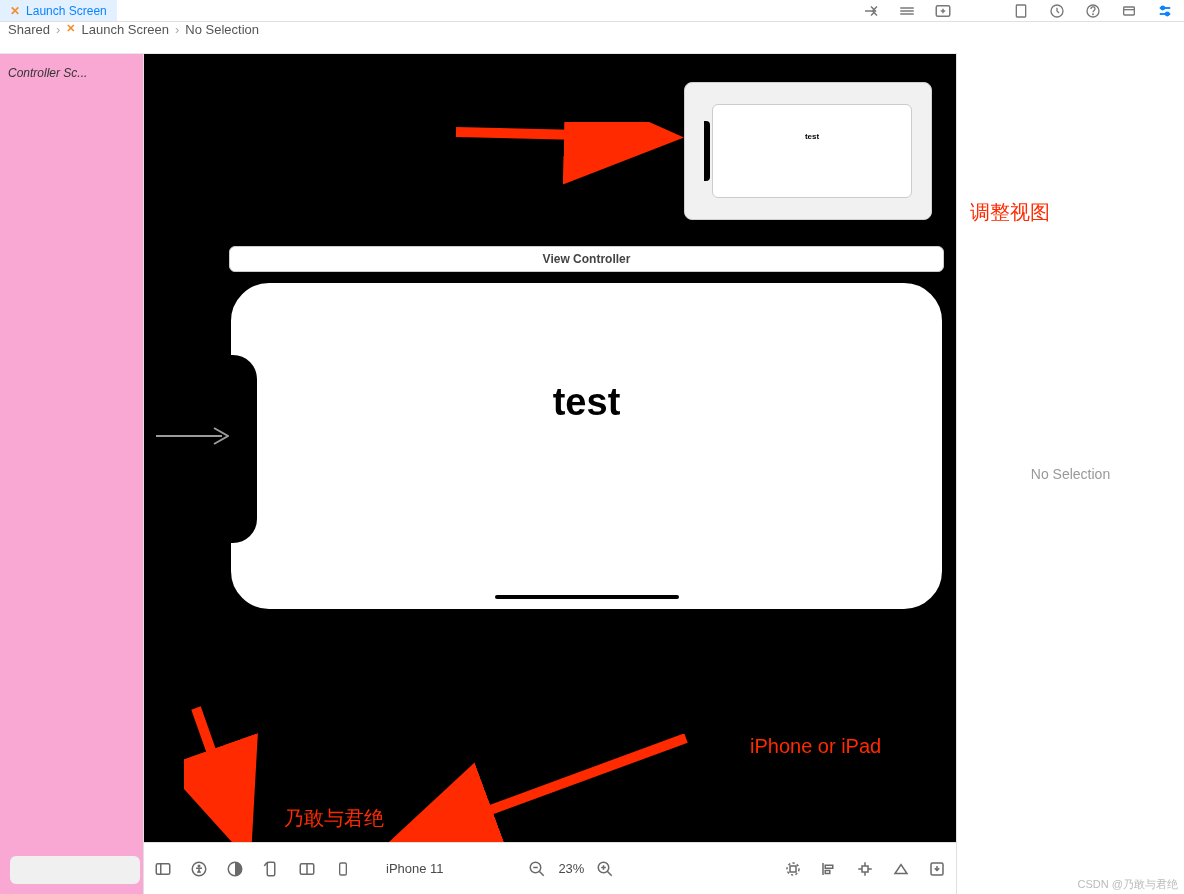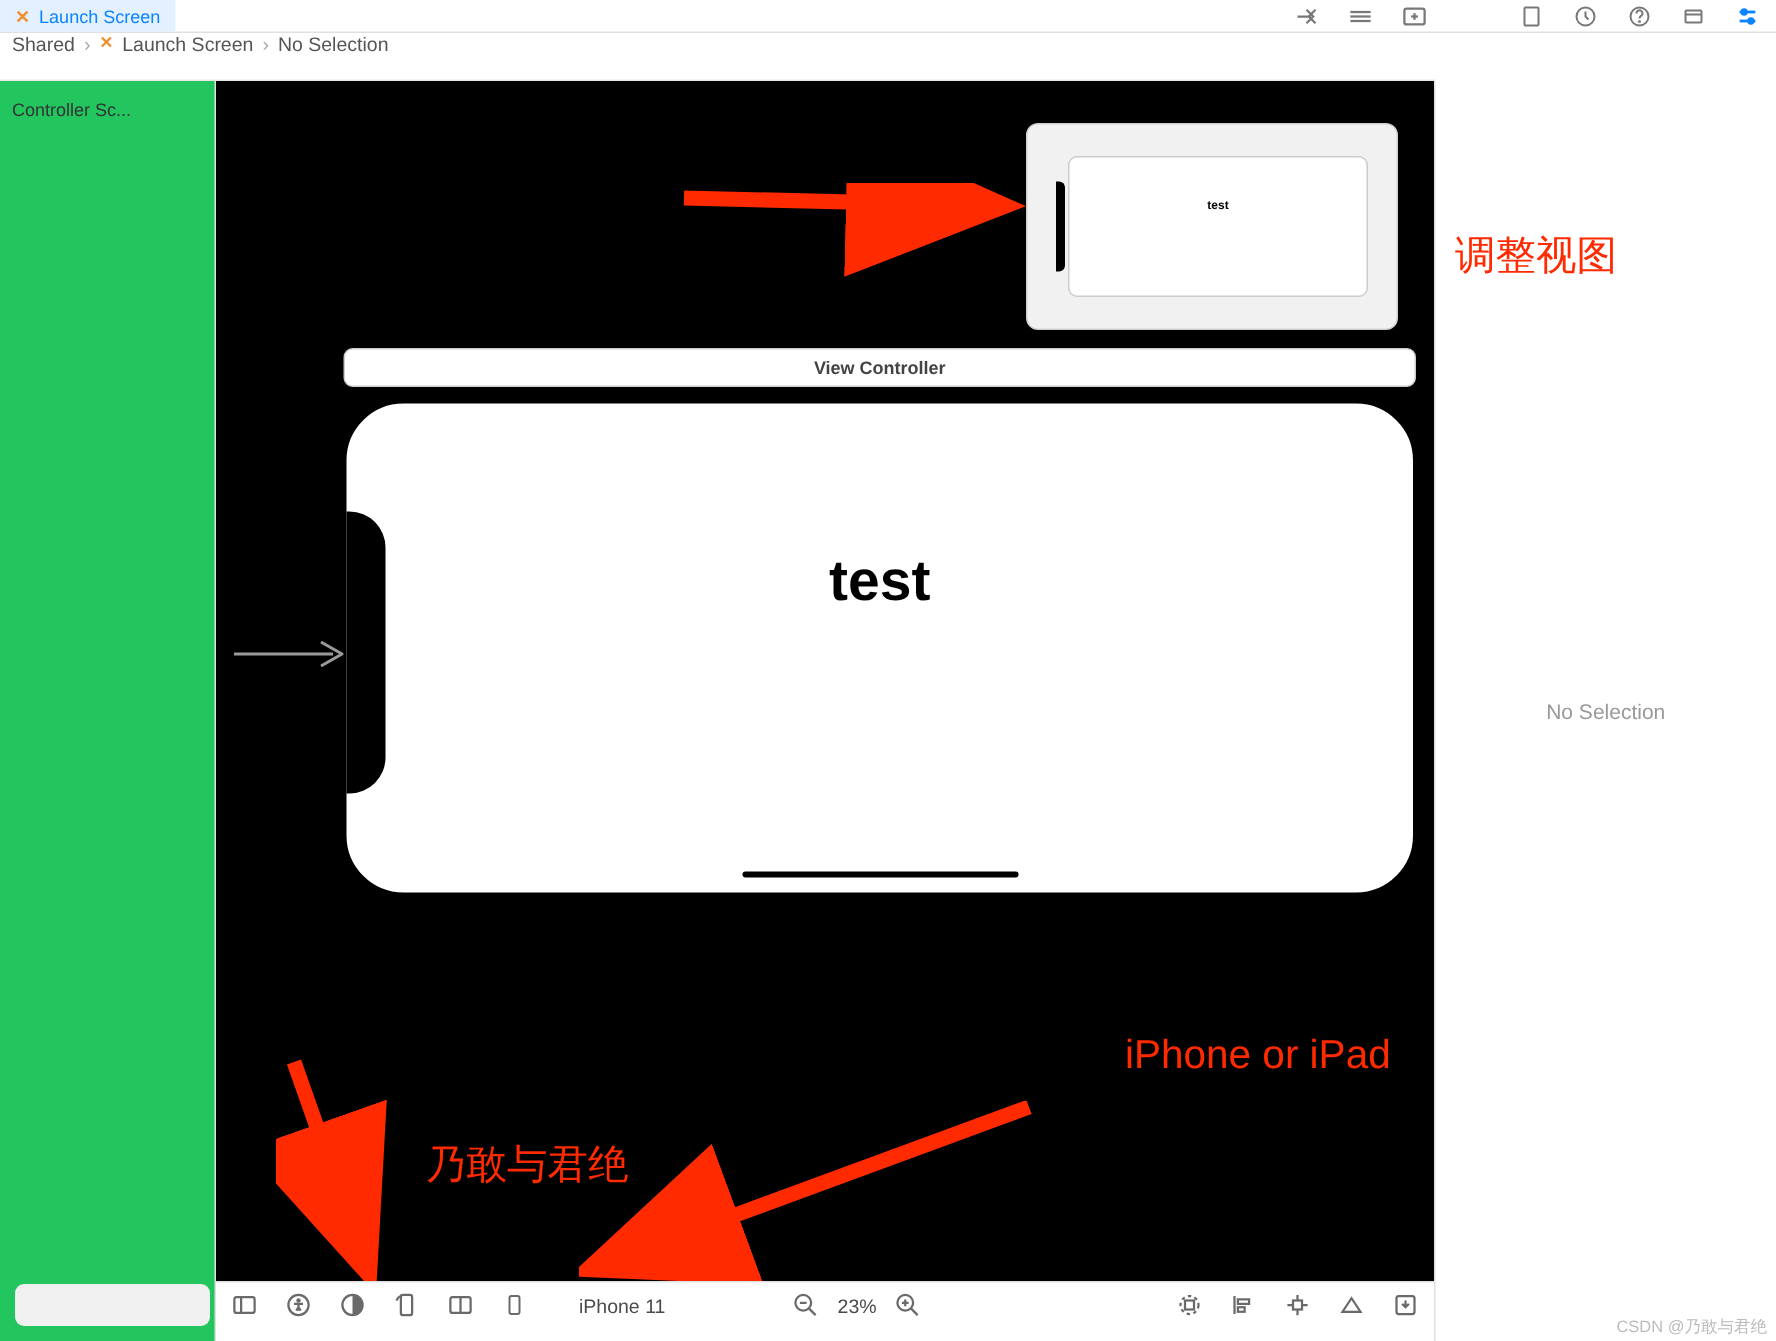--- a/index.html
+++ b/index.html
@@ -78,22 +78,23 @@
       display: flex;
       width: 100%;
       height: calc(100% - 54px);
     }
     .outline {
       width: 144px;
       border-right: 1px solid #e0e0e0;
       padding: 8px 4px;
       font-size: 12px;
       color: #333;
-      background: #22c55e;
+      background: #f9a8d4;
       flex-shrink: 0;
+      font-style: italic;
     }
     .outline-item {
       padding: 4px;
       overflow: hidden;
       text-overflow: ellipsis;
       white-space: nowrap;
     }
     .canvas {
       flex: 1;
       background: #000000;
@@ -161,20 +162,21 @@
       background: #fff;
       border: 1px solid #ccc;
       border-radius: 6px;
       margin-bottom: 9px;
       display: flex;
       align-items: center;
       justify-content: center;
       font-size: 12px;
       font-weight: 600;
       color: #444;
+      margin-top: 14px;
     }
     .device-frame {
       height: 330px;
       background: #fff;
       border: 2px solid #000;
       border-radius: 40px;
       position: relative;
       overflow: hidden;
     }
     .notch {
@@ -209,25 +211,25 @@
       position: absolute;
       top: 370px;
       left: 10px;
       color: #9a9a9a;
     }
     .bottom-bar {
       position: absolute;
       bottom: 0;
       left: 144px;
       width: 812px;
-      height: 40px;
+      height: 52px;
       background: #fff;
       border-top: 1px solid #e0e0e0;
       display: flex;
-      align-items: flex-end;
+      align-items: center;
       padding: 15px 10px;
     }
     .bb-section {
       display: flex;
       align-items: center;
       gap: 18px;
     }
     .bb-icon {
       width: 18px;
       height: 18px;
@@ -266,23 +268,24 @@
       justify-content: center;
     }
     .inspector-text {
       color: #999;
       font-size: 14px;
     }
     
     .annotation {
       position: absolute;
       color: #ff2a00;
-      font-size: 27px;
+      font-size: 20px;
       font-weight: 500;
       pointer-events: none;
+      margin-top: 47px;
     }
     .arrow {
       position: absolute;
       pointer-events: none;
     }
     .watermark {
       position: absolute;
       bottom: 2px;
       right: 6px;
       font-size: 11px;

